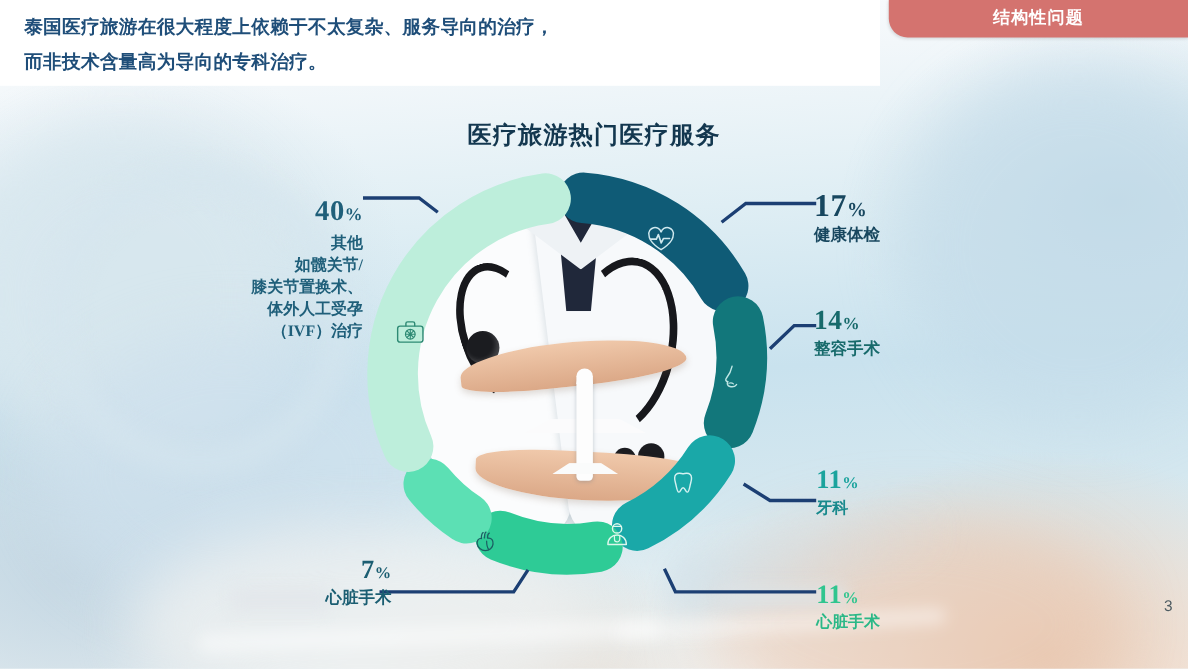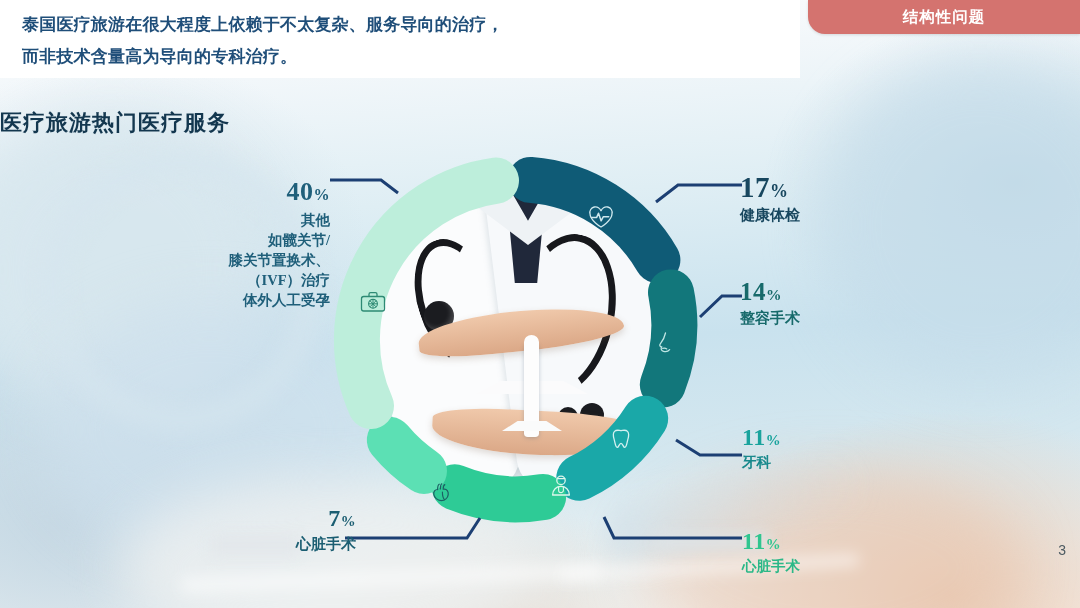--- a/index.html
+++ b/index.html
@@ -43,21 +43,21 @@
   .header-title{position:absolute;left:22px;top:9px;width:760px;
     color:#1f4e79;font-size:17px;line-height:32px;font-weight:bold;
     font-family:"Liberation Sans","DejaVu Sans",sans-serif;letter-spacing:.2px;}
   .tag{position:absolute;right:0;top:0;width:272px;height:34px;background:#d4736f;
        border-bottom-left-radius:17px;
        box-shadow:0 1px 3px rgba(0,0,0,.12);}
   .tag span{display:block;text-align:center;line-height:34px;color:#ffffff;font-size:15.5px;
        font-family:"Liberation Sans","DejaVu Sans",sans-serif;font-weight:bold;letter-spacing:1px;}
 
   
-  .chart-title{position:absolute;left:0;top:108px;width:1080px;text-align:left;
+  .chart-title{position:absolute;left:0;top:108px;width:1080px;text-align:center;
     color:#13374f;font-size:22px;font-weight:bold;letter-spacing:1px;
     font-family:"Liberation Serif","DejaVu Serif",serif;}
 
   
   .donut{position:absolute;left:330px;top:155px;width:370px;height:370px;}
   .photo{position:absolute;left:40px;top:38px;width:292px;height:292px;border-radius:50%;
     overflow:hidden;box-shadow:0 2px 10px rgba(40,70,90,.12);background:#dfe7ec;}
   .photo .ph-bg{position:absolute;inset:0;
     background:
       linear-gradient(180deg,#e8eef2 0%,#dbe4ea 30%,#eef2f4 60%,#e3e9ec 100%);}
@@ -251,22 +251,22 @@
       <polyline points="480,518 467,538 345,538"></polyline>
       <polyline points="398,193 381,180 330,180"></polyline>
     </g>
   </svg>
 
   <div class="lbl" id="lbl-other">
     <div class="pct"><span>40</span><span class="u">%</span></div>
     <div class="nm">其他</div>
     <div class="sub">如髋关节/</div>
     <div class="sub">膝关节置换术、</div>
+    <div class="sub">体外人工受孕</div>
     <div class="sub">（IVF）治疗</div>
-    <div class="sub">体外人工受孕</div>
   </div>
 
   <div class="lbl" id="lbl-checkup">
     <div class="pct"><span>17</span><span class="u">%</span></div>
     <div class="nm">健康体检</div>
   </div>
 
   <div class="lbl" id="lbl-cosmetic">
     <div class="pct"><span>14</span><span class="u">%</span></div>
     <div class="nm">整容手术</div>

